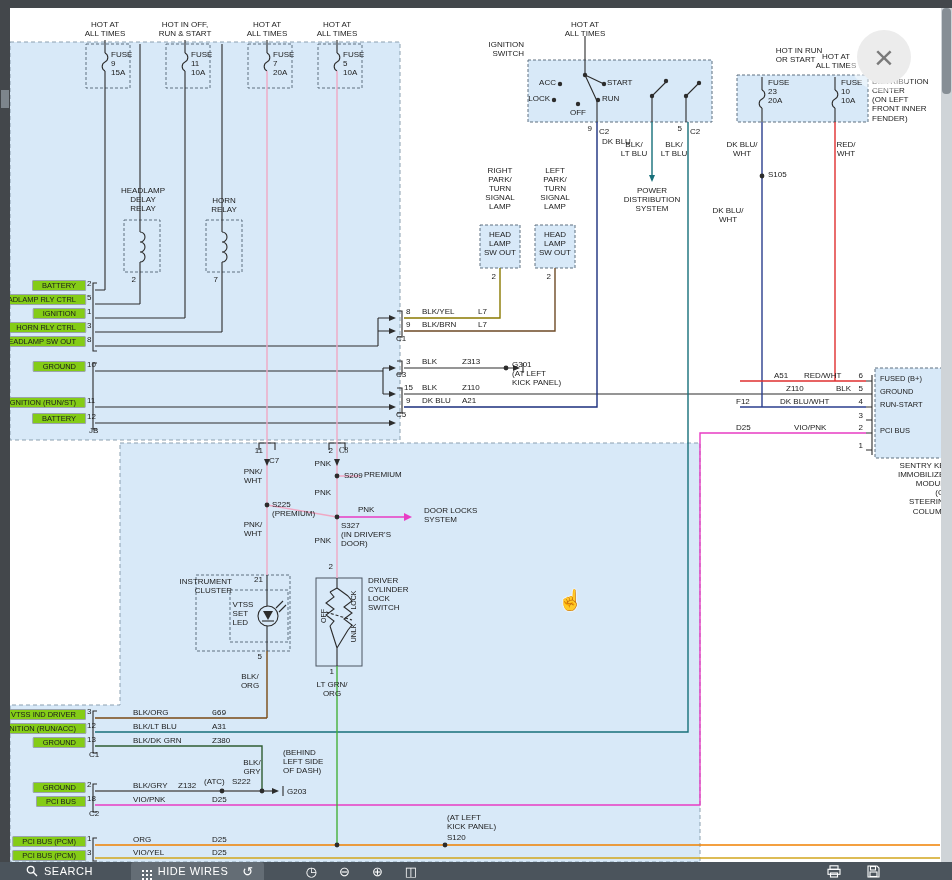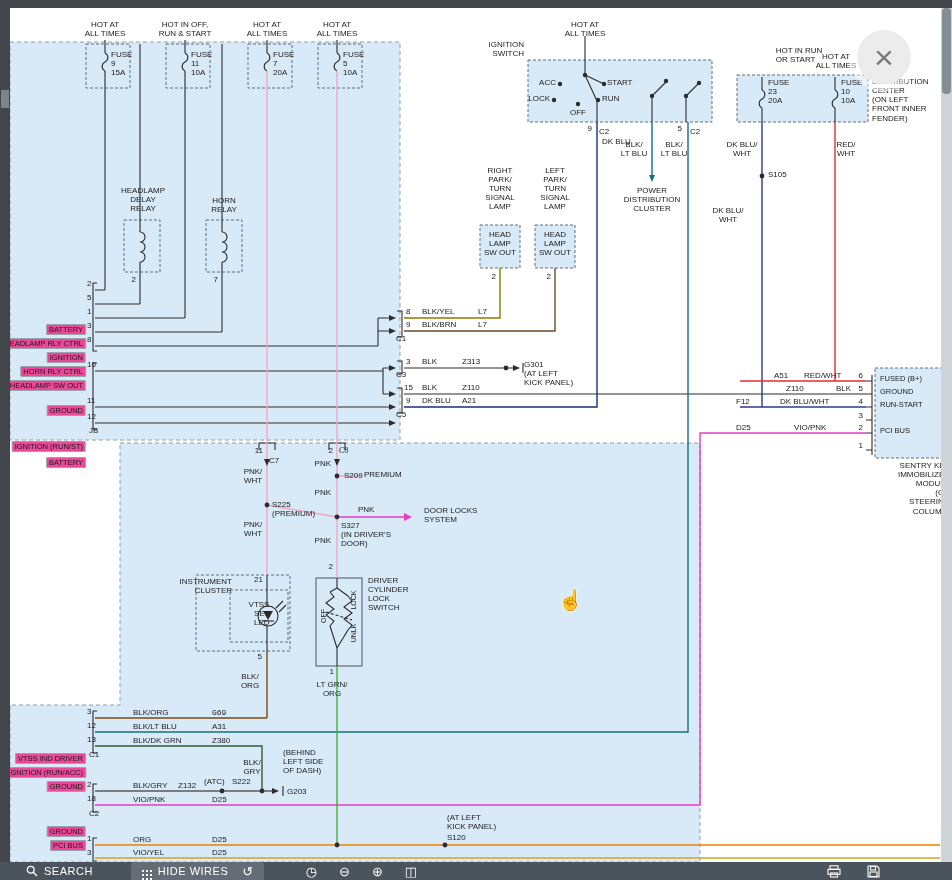--- a/index.html
+++ b/index.html
@@ -1,22 +1,22 @@
 <!DOCTYPE html>
 <html><head>
 <meta charset="utf-8">
 <style>
   html,body{margin:0;padding:0;background:#fff;}
   .stage{position:relative;width:952px;height:880px;background:#ffffff;overflow:hidden;
          font-family:"Liberation Sans",sans-serif;}
   svg.wiring{position:absolute;left:0;top:0;z-index:1;}
   #label-layer{position:absolute;left:0;top:0;width:100%;height:100%;z-index:5;pointer-events:none;}
   .lbl{position:absolute;font-size:8px;line-height:1.14;color:#1b1b1b;white-space:pre-line;}
-  .lbl.boxed{background:#ec4899;border:1px solid #9aa4ad;border-radius:1px;padding:0 2px;
-             font-size:7.5px;line-height:1.25;white-space:nowrap;margin-top:44px;}
+  .lbl.boxed{background:#84cc16;border:1px solid #9aa4ad;border-radius:1px;padding:0 9px;
+             font-size:7.5px;line-height:1.25;white-space:nowrap;}
   .chrome-top{position:absolute;left:0;top:0;width:952px;height:8px;background:#43474b;z-index:12;}
   .chrome-left{position:absolute;left:0;top:8px;width:10px;height:854px;background:#43474b;z-index:12;}
   .chrome-tab{position:absolute;left:1px;top:90px;width:8px;height:18px;background:#7d858c;z-index:13;}
   .vscroll{position:absolute;left:941px;top:8px;width:11px;height:854px;background:#cfd4d8;z-index:12;}
   .vscroll .thumb{position:absolute;left:1px;top:0;width:9px;height:86px;background:#868e95;border-radius:4px;}
   .close-btn{position:absolute;left:857px;top:30px;width:54px;height:54px;border-radius:50%;
              background:#ececec;box-shadow:0 0 0 8px rgba(255,255,255,0.45);z-index:30;
              display:flex;align-items:center;justify-content:center;cursor:pointer;}
   .close-btn span{font-size:34px;color:#7a7a7a;line-height:1;}
   .cursor{position:absolute;left:558px;top:588px;z-index:25;font-size:20px;color:#111;
@@ -260,21 +260,21 @@
 LT BLU</div>
       <div class="lbl" style="left: 742px; top: 140px; text-align: center; transform: translateX(-50%);">DK BLU/
 WHT</div>
       <div class="lbl" style="left: 846px; top: 140px; text-align: center; transform: translateX(-50%);">RED/
 WHT</div>
       <div class="lbl" style="left: 768px; top: 170px;">S105</div>
       <div class="lbl" style="left: 728px; top: 206px; text-align: center; transform: translateX(-50%);">DK BLU/
 WHT</div>
       <div class="lbl" style="left: 652px; top: 186px; text-align: center; transform: translateX(-50%);">POWER
 DISTRIBUTION
-CLUSTER</div>
+SYSTEM</div>
       <div class="lbl" style="left: 500px; top: 166px; text-align: center; transform: translateX(-50%);">RIGHT
 PARK/
 TURN
 SIGNAL
 LAMP</div>
       <div class="lbl" style="left: 555px; top: 166px; text-align: center; transform: translateX(-50%);">LEFT
 PARK/
 TURN
 SIGNAL
 LAMP</div>
@@ -321,21 +321,21 @@
       <div class="lbl" style="left: 422px; top: 357px;">BLK</div>
       <div class="lbl" style="left: 462px; top: 357px;">Z313</div>
       <div class="lbl" style="left: 396px; top: 370px;">C3</div>
       <div class="lbl" style="left: 404px; top: 383px;">15</div>
       <div class="lbl" style="left: 422px; top: 383px;">BLK</div>
       <div class="lbl" style="left: 462px; top: 383px;">Z110</div>
       <div class="lbl" style="left: 406px; top: 396px;">9</div>
       <div class="lbl" style="left: 422px; top: 396px;">DK BLU</div>
       <div class="lbl" style="left: 462px; top: 396px;">A21</div>
       <div class="lbl" style="left: 396px; top: 410px;">C5</div>
-      <div class="lbl" style="left: 524px; top: 360px;">G301
+      <div class="lbl" style="left: 512px; top: 360px;">G301
 (AT LEFT
 KICK PANEL)</div>
       <div class="lbl" style="left: 774px; top: 371px;">A51</div>
       <div class="lbl" style="left: 804px; top: 371px;">RED/WHT</div>
       <div class="lbl" style="left: 863px; top: 371px; text-align: right; transform: translateX(-100%);">6</div>
       <div class="lbl" style="left: 786px; top: 384px;">Z110</div>
       <div class="lbl" style="left: 836px; top: 384px;">BLK</div>
       <div class="lbl" style="left: 863px; top: 384px; text-align: right; transform: translateX(-100%);">5</div>
       <div class="lbl" style="left: 736px; top: 397px;">F12</div>
       <div class="lbl" style="left: 780px; top: 397px;">DK BLU/WHT</div>
@@ -372,21 +372,21 @@
       <div class="lbl" style="left: 341px; top: 521px;">S327
 (IN DRIVER'S
 DOOR)</div>
       <div class="lbl" style="left: 253px; top: 520px; text-align: center; transform: translateX(-50%);">PNK/
 WHT</div>
       <div class="lbl" style="left: 331px; top: 536px; text-align: right; transform: translateX(-100%);">PNK</div>
       <div class="lbl" style="left: 263px; top: 562px; text-align: right; transform: translateX(-100%); margin-top: 13px;">21</div>
       <div class="lbl" style="left: 333px; top: 562px; text-align: right; transform: translateX(-100%);">2</div>
       <div class="lbl" style="left: 232px; top: 577px; text-align: right; transform: translateX(-100%);">INSTRUMENT
 CLUSTER</div>
-      <div class="lbl" style="left: 259px; top: 600px; text-align: right; transform: translateX(-50%);">VTSS
+      <div class="lbl" style="left: 243px; top: 600px; text-align: left; transform: translateX(-50%);">VTSS
 SET
 LED</div>
       <div class="lbl" style="left: 368px; top: 576px;">DRIVER
 CYLINDER
 LOCK
 SWITCH</div>
       <div class="lbl" style="left: 354px; top: 600px; font-size: 7px; transform: translate(-50%, -50%) rotate(-90deg);">LOCK</div>
       <div class="lbl" style="left: 324px; top: 616px; font-size: 7px; transform: translate(-50%, -50%) rotate(-90deg);">OFF</div>
       <div class="lbl" style="left: 354px; top: 633px; font-size: 7px; transform: translate(-50%, -50%) rotate(-90deg);">UNLK</div>
       <div class="lbl" style="left: 262px; top: 652px; text-align: right; transform: translateX(-100%);">5</div>

